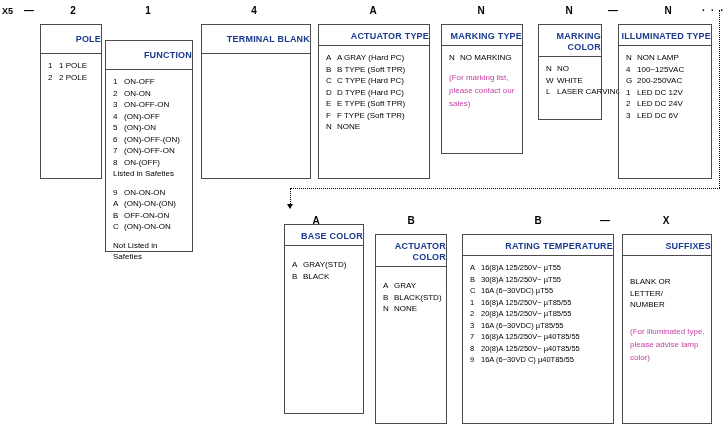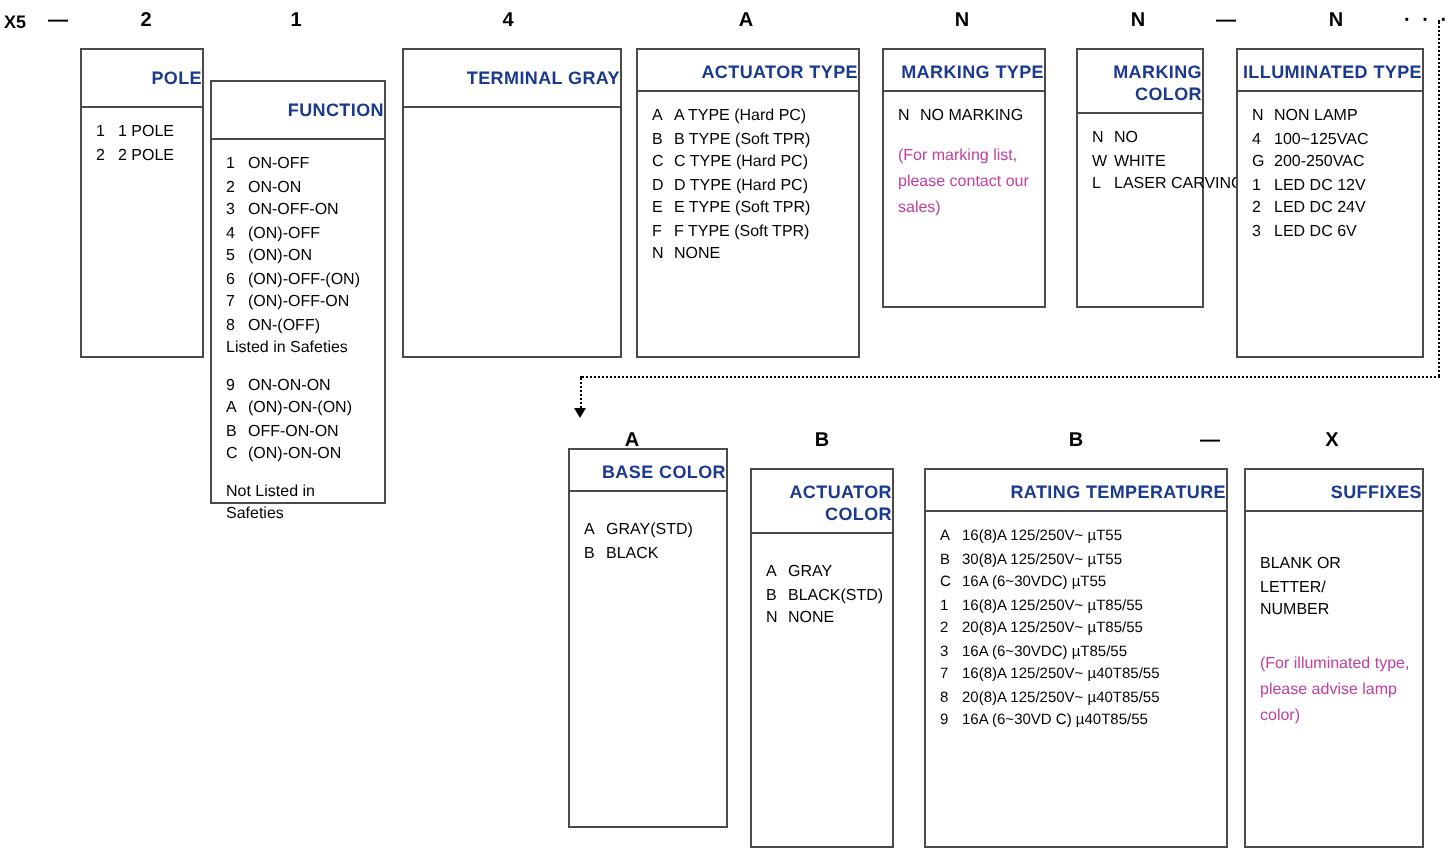--- a/index.html
+++ b/index.html
@@ -153,51 +153,51 @@
       <span class="row"><span class="k">9</span><span>ON-ON-ON</span></span>
       <span class="row"><span class="k">A</span><span>(ON)-ON-(ON)</span></span>
       <span class="row"><span class="k">B</span><span>OFF-ON-ON</span></span>
       <span class="row"><span class="k">C</span><span>(ON)-ON-ON</span></span>
       <div class="gap"></div>
       <span class="row plain" style="white-space:normal;width:62px;display:block;">Not Listed in Safeties</span>
     </div>
   </div>
 
   <div class="box" style="left:201px;top:24px;width:110px;height:155px;">
-    <div class="box-title">TERMINAL GRAY</div>
+    <div class="box-title">TERMINAL BLANK</div>
     <div class="hr"></div>
   </div>
 
   <div class="box" style="left:318px;top:24px;width:112px;height:155px;">
     <div class="box-title two">
       <span>ACTUATOR TYPE</span>
     </div>
     <div class="hr" style="margin-top:3px;"></div>
     <div class="body">
-      <span class="row"><span class="k">A</span><span>A TYPE (Hard PC)</span></span>
+      <span class="row"><span class="k">A</span><span>A GRAY (Hard PC)</span></span>
       <span class="row"><span class="k">B</span><span>B TYPE (Soft TPR)</span></span>
       <span class="row"><span class="k">C</span><span>C TYPE (Hard PC)</span></span>
       <span class="row"><span class="k">D</span><span>D TYPE (Hard PC)</span></span>
       <span class="row"><span class="k">E</span><span>E TYPE (Soft TPR)</span></span>
       <span class="row"><span class="k">F</span><span>F TYPE (Soft TPR)</span></span>
       <span class="row"><span class="k">N</span><span>NONE</span></span>
     </div>
   </div>
 
   <div class="box" style="left:441px;top:24px;width:82px;height:130px;">
     <div class="box-title two">MARKING TYPE</div>
     <div class="hr" style="margin-top:3px;"></div>
     <div class="body">
       <span class="row"><span class="k">N</span><span>NO MARKING</span></span>
       <div class="gap"></div>
       <div class="note" style="white-space:normal;">(For marking list, please contact our sales)</div>
     </div>
   </div>
 
-  <div class="box" style="left:538px;top:24px;width:64px;height:130px;">
+  <div class="box" style="left:538px;top:24px;width:64px;height:96px;">
     <div class="box-title two">MARKING COLOR</div>
     <div class="hr" style="margin-top:3px;"></div>
     <div class="body">
       <span class="row"><span class="k">N</span><span>NO</span></span>
       <span class="row"><span class="k">W</span><span>WHITE</span></span>
       <span class="row"><span class="k">L</span><span>LASER CARVING</span></span>
     </div>
   </div>
 
   <div class="box" style="left:618px;top:24px;width:94px;height:155px;">

